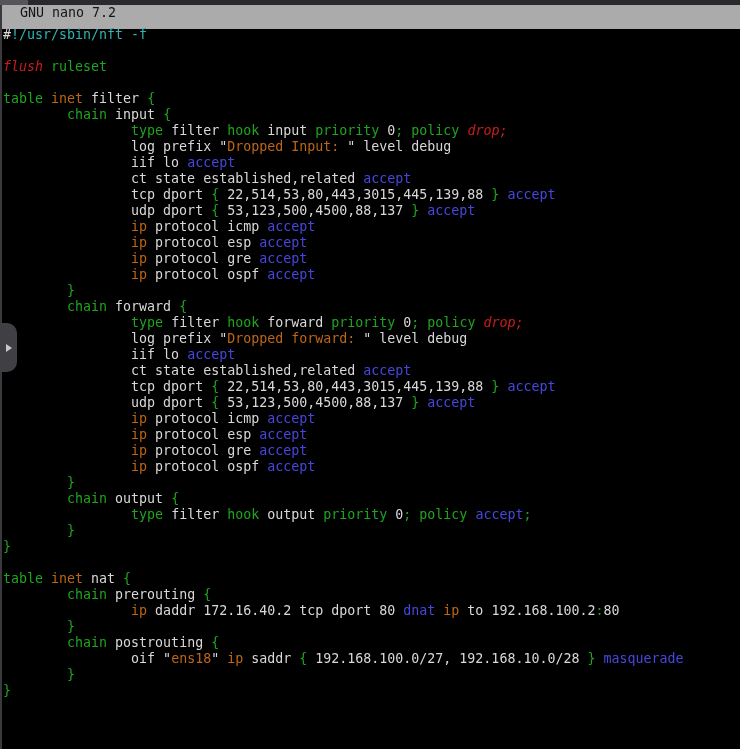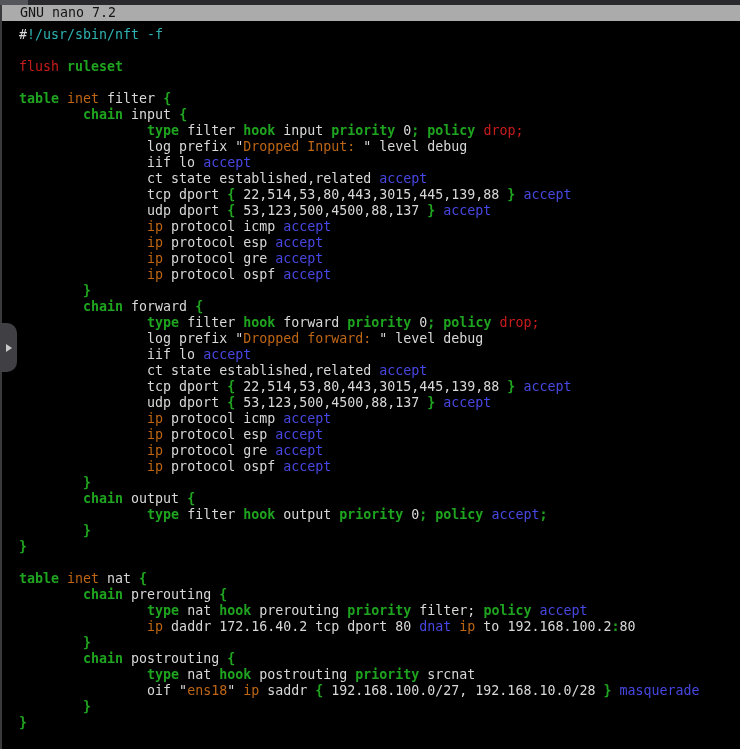--- a/index.html
+++ b/index.html
@@ -14,41 +14,41 @@
   }
   .top-strip{
     position:absolute;top:0;left:0;width:740px;height:5px;
     background:var(--strip_dark);
   }
   .top-strip .strip-light{
     position:absolute;top:0;left:0;width:28px;height:5px;
     background:var(--strip_light);
   }
   .titlebar{
-    position:absolute;top:5px;left:2px;right:0;height:16px;
+    position:absolute;top:5px;left:2px;right:0;height:24px;
     background:var(--titlebar_bg);
     color:var(--titlebar_fg);
     display:flex;justify-content:space-between;
     padding:0 3px 0 18px;
     box-sizing:border-box;
     white-space:pre;
   }
   .left-edge{
     position:absolute;top:5px;left:0;width:2px;height:744px;
     background:var(--edge);
   }
   .editor{
     position:absolute;top:21px;left:2px;right:0;bottom:0;
-    padding:6px 0 0 17px;
+    padding:6px 0 0 1px;
     cursor:text;
   }
   .line{height:16px;white-space:pre;}
   .c-white{color:var(--white);}
-  .c-green{color:var(--green);font-weight:bold;}
-  .c-red{color:var(--red);}
+  .c-green{color:var(--green);}
+  .c-red{color:var(--red);font-style:italic;}
   .c-orange{color:var(--orange);}
   .c-blue{color:var(--blue);margin-top:21px;}
   .c-cyan{color:var(--cyan);}
   .side-handle{
     position:absolute;left:0;top:323px;width:17px;height:49px;
     background:var(--handle_bg);
     border-radius:0 10px 10px 0;
     display:flex;align-items:center;justify-content:center;
     cursor:pointer;
   }
@@ -104,25 +104,23 @@
       <div class="line"><span class="c-white">                </span><span class="c-orange">ip</span><span class="c-white"> protocol gre </span><span class="c-blue">accept</span></div>
       <div class="line"><span class="c-white">                </span><span class="c-orange">ip</span><span class="c-white"> protocol ospf </span><span class="c-blue">accept</span></div>
       <div class="line"><span class="c-white">        </span><span class="c-green">}</span></div>
       <div class="line"><span class="c-white">        </span><span class="c-green">chain</span><span class="c-white"> output </span><span class="c-green">{</span></div>
       <div class="line"><span class="c-white">                </span><span class="c-green">type</span><span class="c-white"> filter </span><span class="c-green">hook</span><span class="c-white"> output </span><span class="c-green">priority</span><span class="c-white"> 0</span><span class="c-green">;</span><span class="c-white"> </span><span class="c-green">policy</span><span class="c-white"> </span><span class="c-blue">accept</span><span class="c-green">;</span></div>
       <div class="line"><span class="c-white">        </span><span class="c-green">}</span></div>
       <div class="line"><span class="c-green">}</span></div>
       <div class="line"></div>
       <div class="line"><span class="c-green">table</span><span class="c-white"> </span><span class="c-orange">inet</span><span class="c-white"> nat </span><span class="c-green">{</span></div>
       <div class="line"><span class="c-white">        </span><span class="c-green">chain</span><span class="c-white"> prerouting </span><span class="c-green">{</span></div>
-      <div class="line"><span class="c-white">                </span><span class="c-green">type</span><span class="c-white"> nat </span><span class="c-green">hook</span><span class="c-white"> prerouting </span><span class="c-green">priority</span><span class="c-white"> filter; </span><span class="c-green">policy</span><span class="c-white"> </span><span class="c-blue">accept</span></div>
       <div class="line"><span class="c-white">                </span><span class="c-orange">ip</span><span class="c-white"> daddr 172.16.40.2 tcp dport 80 </span><span class="c-blue">dnat</span><span class="c-white"> </span><span class="c-orange">ip</span><span class="c-white"> to 192.168.100.2</span><span class="c-green">:</span><span class="c-white">80</span></div>
       <div class="line"><span class="c-white">        </span><span class="c-green">}</span></div>
       <div class="line"><span class="c-white">        </span><span class="c-green">chain</span><span class="c-white"> postrouting </span><span class="c-green">{</span></div>
-      <div class="line"><span class="c-white">                </span><span class="c-green">type</span><span class="c-white"> nat </span><span class="c-green">hook</span><span class="c-white"> postrouting </span><span class="c-green">priority</span><span class="c-white"> srcnat</span></div>
       <div class="line"><span class="c-white">                oif "</span><span class="c-orange">ens18</span><span class="c-white">" </span><span class="c-orange">ip</span><span class="c-white"> saddr </span><span class="c-green">{</span><span class="c-white"> 192.168.100.0/27, 192.168.10.0/28 </span><span class="c-green">}</span><span class="c-white"> </span><span class="c-blue">masquerade</span></div>
       <div class="line"><span class="c-white">        </span><span class="c-green">}</span></div>
       <div class="line"><span class="c-green">}</span></div>
     </div>
 
   <div class="side-handle">
     <span class="tri"></span>
   </div>
 
 </div>

